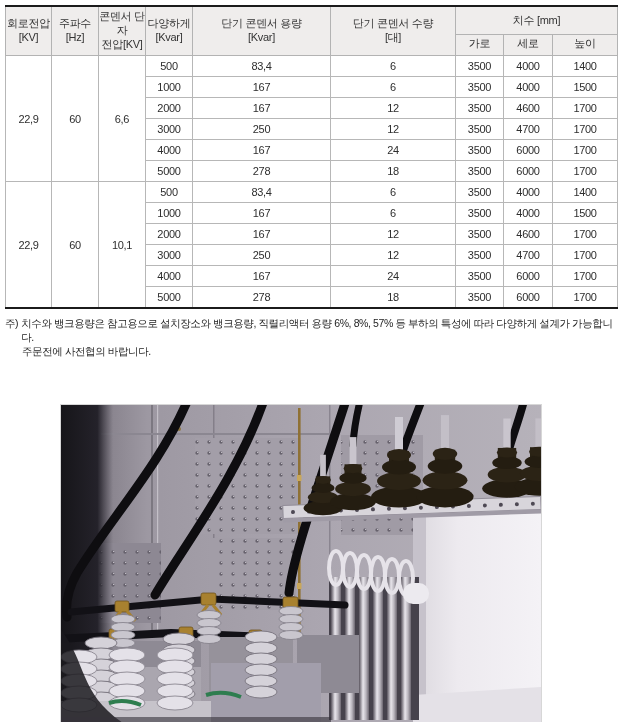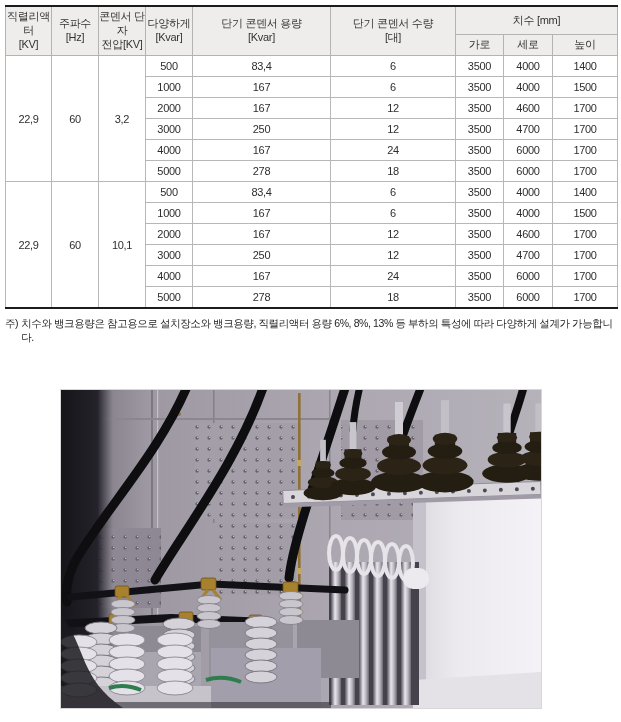--- a/index.html
+++ b/index.html
@@ -23,21 +23,21 @@
     font-weight:normal;
     color:#333;
     border:1px solid #b3b3b3;
     white-space:pre-line;
     text-align:center;
     vertical-align:middle;
     padding:1px 0;
     line-height:1.25;
   }
   .spec-table thead tr.h1 th{height:25px;}
-  .spec-table thead tr.h2 th{height:18px;}
+  .spec-table thead tr.h2 th{height:18px;font-family:Liberation Mono, monospace;}
   .spec-table thead{border-bottom:1.5px solid #4a4a4a;}
   .spec-table td{
     border:1px solid #b7b7b7;
     text-align:center;
     vertical-align:middle;
     height:20px;
     padding:0;
     color:#2e2e2e;
   }
 
@@ -73,21 +73,21 @@
       <col style="width:47px">
     <col style="width:47px">
       <col style="width:138px">
       <col style="width:125px">
     <col style="width:48px">
       <col style="width:49px">
       <col style="width:65px">
   </colgroup>
   <thead>
     <tr class="h1">
-      <th rowspan="2">직렬리액터
+      <th rowspan="2">회로전압
 [KV]</th>
       <th rowspan="2">주파수
 [Hz]</th>
       <th rowspan="2">콘덴서 단자
 전압[KV]</th>
       <th rowspan="2">다양하게
 [Kvar]</th>
       <th rowspan="2">단기 콘덴서 용량
 [Kvar]</th>
       <th rowspan="2">단기 콘덴서 수량
@@ -98,21 +98,21 @@
       <th>가로</th>
       <th>세로</th>
       <th>높이</th>
     </tr>
   </thead>
   <tbody>
 
     <tr>
       <td rowspan="6">22,9</td>
       <td rowspan="6">60</td>
-      <td rowspan="6">3,2</td>
+      <td rowspan="6">6,6</td>
       <td>500</td>
       <td>83,4</td>
       <td>6</td>
       <td>3500</td>
       <td>4000</td>
       <td>1400</td>
     </tr>
     <tr>
       <td>1000</td>
       <td>167</td>
@@ -204,22 +204,23 @@
       <td>3500</td>
       <td>6000</td>
       <td>1700</td>
     </tr>
   </tbody>
 </table>
 
 <div class="footnote">
   <div class="row">
     <span class="prefix">주)</span>
-    <span>치수와 뱅크용량은 참고용으로 설치장소와 뱅크용량, 직렬리액터 용량 6%, 8%, 13% 등 부하의 특성에 따라 다양하게 설계가 가능합니다.</span>
+    <span>치수와 뱅크용량은 참고용으로 설치장소와 뱅크용량, 직렬리액터 용량 6%, 8%, 57% 등 부하의 특성에 따라 다양하게 설계가 가능합니다.</span>
   </div>
+  <div class="indent">주문전에 사전협의 바랍니다.</div>
 </div>
 
 <div class="photo-wrap">
 <svg width="480" height="318" viewBox="0 0 480 318" xmlns="http://www.w3.org/2000/svg">
   <defs>
     <linearGradient id="wall" x1="0" y1="0" x2="1" y2="0">
       <stop offset="0" stop-color="#6f6a74"></stop>
       <stop offset="0.18" stop-color="#9d98a2"></stop>
       <stop offset="0.55" stop-color="#aba6b0"></stop>
       <stop offset="1" stop-color="#b6b2ba"></stop>

